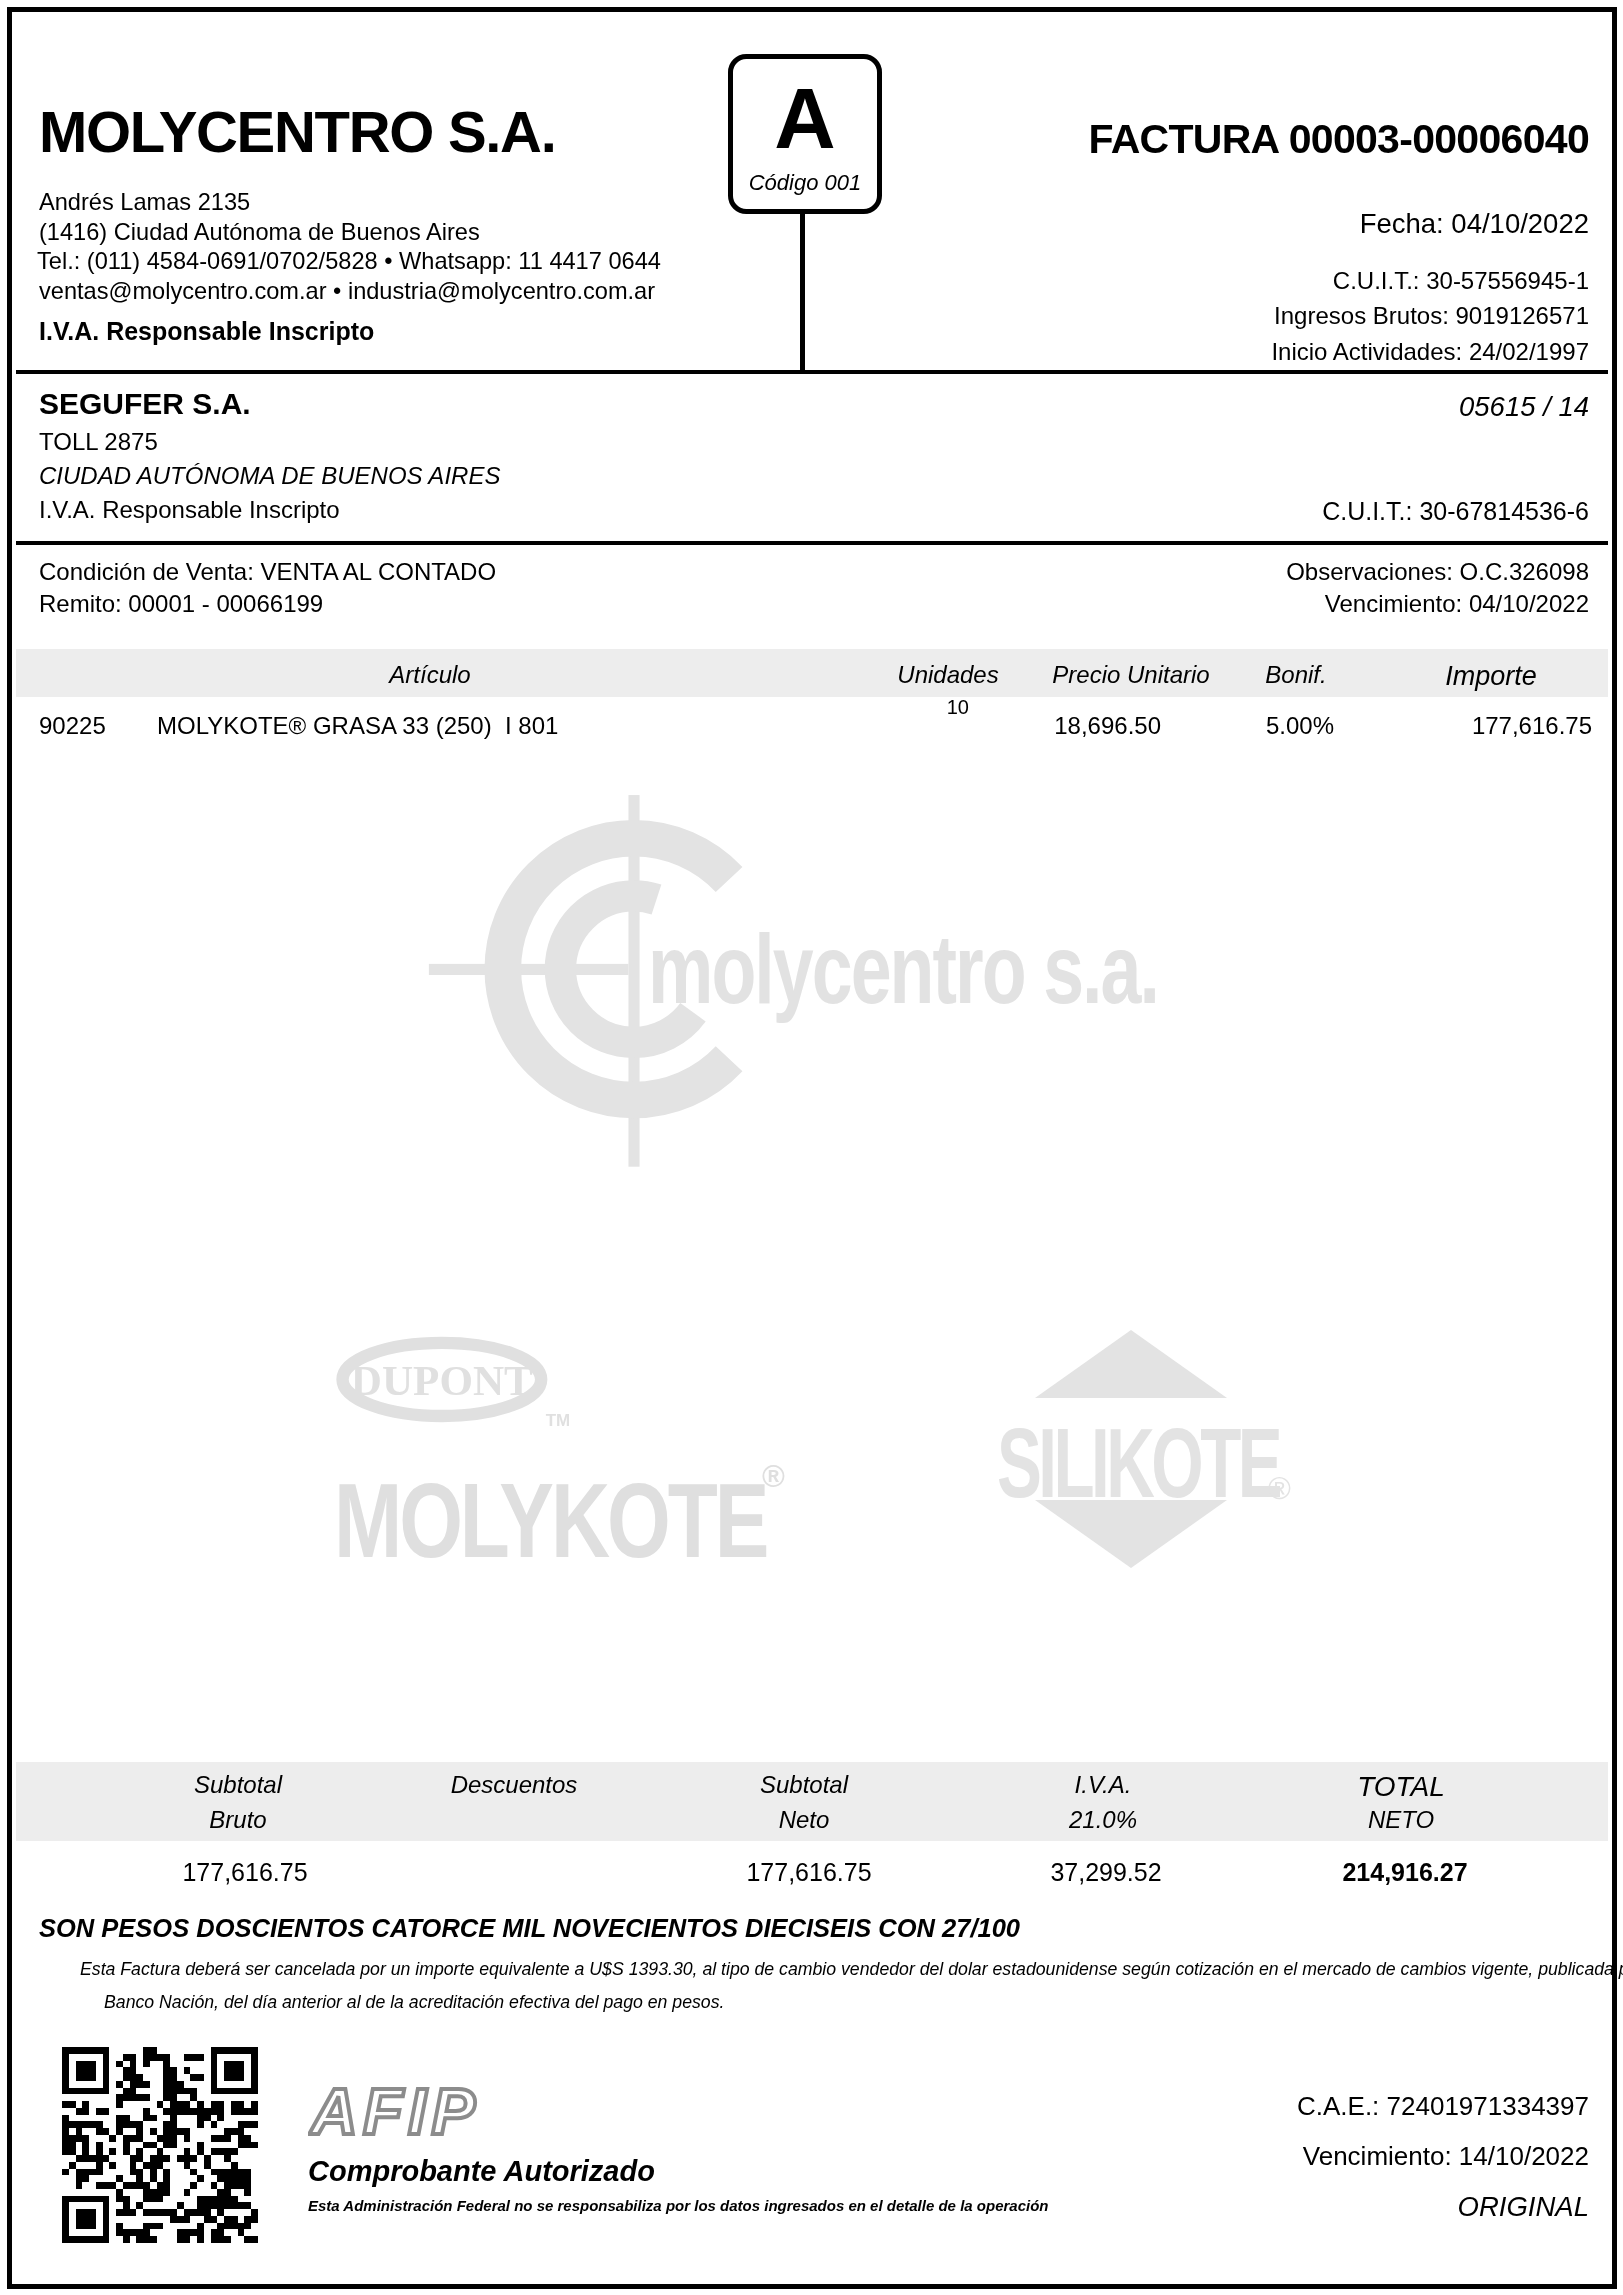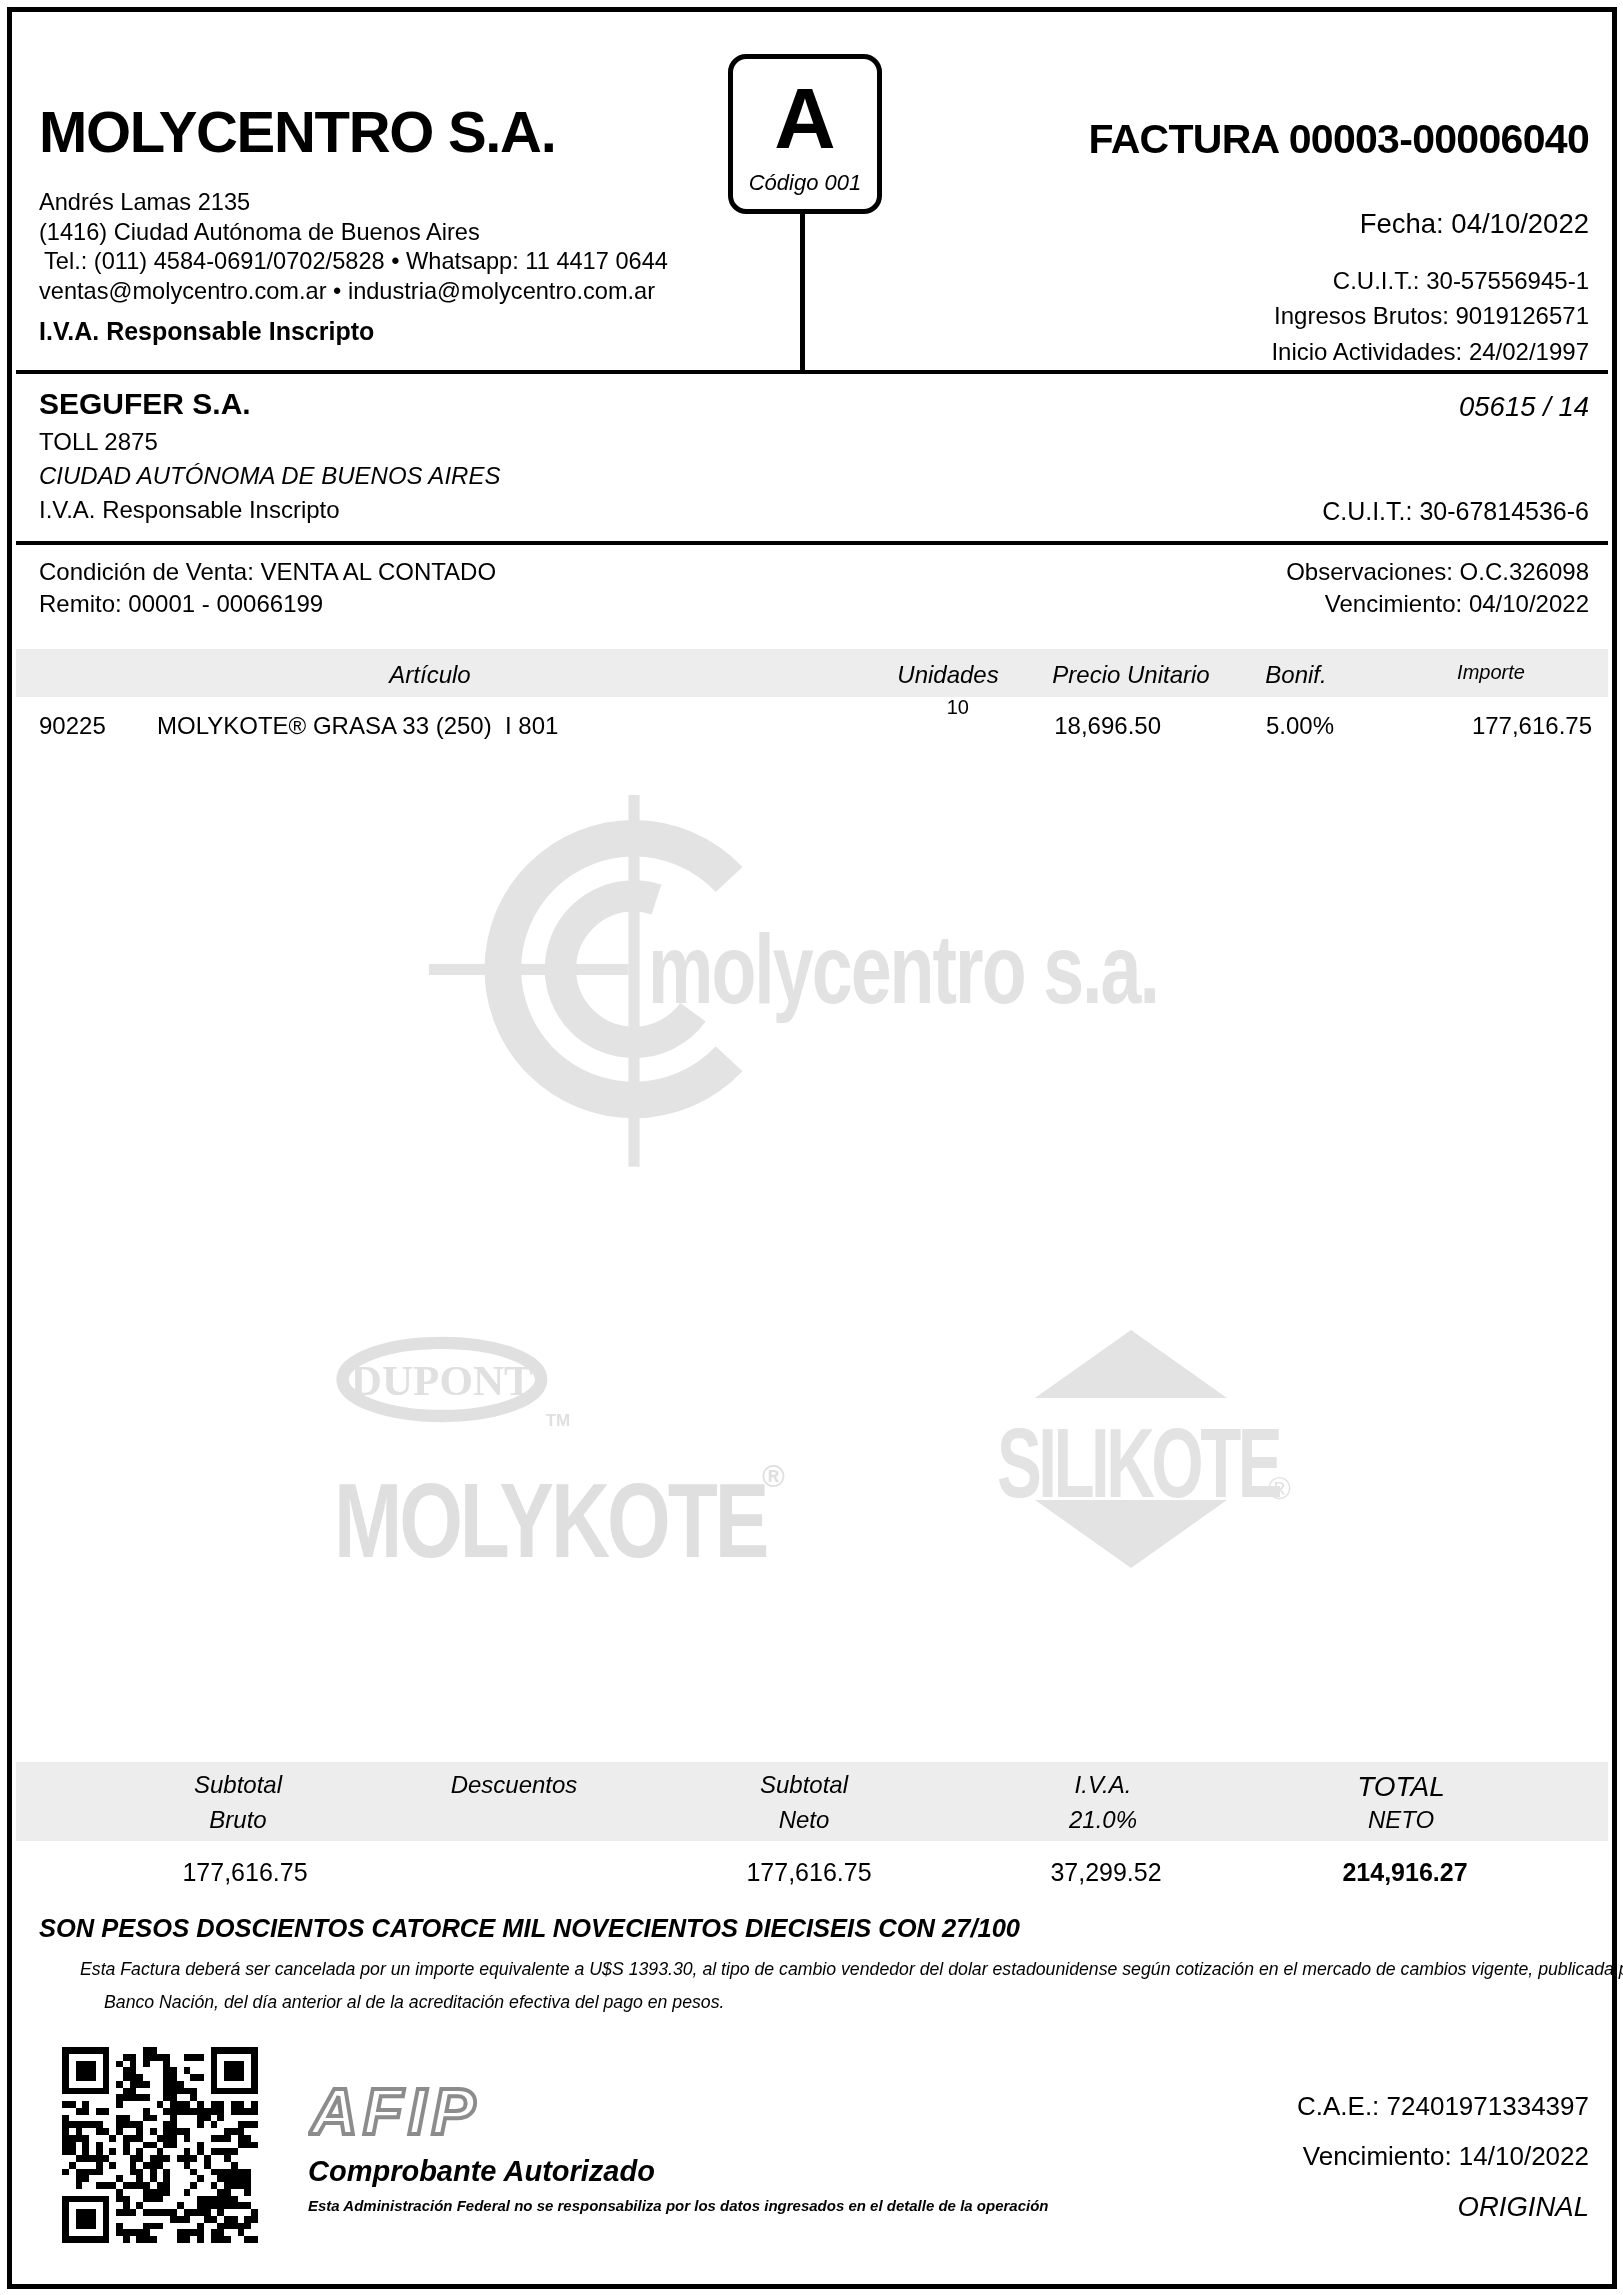--- a/index.html
+++ b/index.html
@@ -53,21 +53,21 @@
   <div>
     <div class="tri-up" style="left:1035px;top:1330px;"></div>
     <div class="abs wm b" style="left:997px;top:1406px;font-size:99px;letter-spacing:-5.2px;color:#e3e3e3;transform:scaleX(0.68);transform-origin:left top;">SILIKOTE</div>
     <div class="tri-dn" style="left:1035px;top:1500px;"></div>
     <div class="abs wm" style="left:1268px;top:1471px;font-size:31px;color:#e3e3e3;">®</div>
   </div>
 
   <div class="abs b" style="left:39px;top:98px;font-size:58px;letter-spacing:-1.3px;">MOLYCENTRO S.A.</div>
   <div class="abs addr" style="left:39px;top:188px;">Andrés Lamas 2135</div>
   <div class="abs addr" style="left:39px;top:218px;">(1416) Ciudad Autónoma de Buenos Aires</div>
-  <div class="abs addr" style="left:44px;top:247px;text-align:center;">Tel.: (011) 4584-0691/0702/5828 • Whatsapp: 11 4417 0644</div>
+  <div class="abs addr" style="left:37px;top:247px;text-align:center;">Tel.: (011) 4584-0691/0702/5828 • Whatsapp: 11 4417 0644</div>
   <div class="abs addr" style="left:39px;top:277px;">ventas@molycentro.com.ar • industria@molycentro.com.ar</div>
   <div class="abs b" style="left:39px;top:317px;font-size:25px;">I.V.A. Responsable Inscripto</div>
 
   <div class="letterbox">
     <div class="big">A</div>
     <div class="code">Código 001</div>
   </div>
   <div class="vline"></div>
 
   <div class="abs b r" style="right:34px;top:116px;font-size:41px;letter-spacing:-0.7px;">FACTURA 00003-00006040</div>
@@ -90,21 +90,21 @@
   <div class="abs" style="left:39px;top:558px;font-size:24px;">Condición de Venta: VENTA AL CONTADO</div>
   <div class="abs" style="left:39px;top:590px;font-size:24px;">Remito: 00001 - 00066199</div>
   <div class="abs r" style="right:34px;top:558px;font-size:24px;margin-left:20px;">Observaciones: O.C.326098</div>
   <div class="abs r" style="right:34px;top:590px;font-size:24px;">Vencimiento: 04/10/2022</div>
 
   <div class="band" style="top:649px;height:48px;"></div>
   <div class="abs i ctr" style="left:430px;top:661px;font-size:24px;">Artículo</div>
   <div class="abs i ctr" style="left:948px;top:661px;font-size:24px;">Unidades</div>
   <div class="abs i ctr" style="left:1131px;top:661px;font-size:24px;">Precio Unitario</div>
   <div class="abs i ctr" style="left:1296px;top:661px;font-size:24px;">Bonif.</div>
-  <div class="abs i ctr" style="left:1491px;top:661px;font-size:20px;text-align:center;">Importe</div>
+  <div class="abs i ctr" style="left:1491px;top:661px;font-size:27px;text-align:center;">Importe</div>
 
   <div>
     <div class="abs" style="left:39px;top:712px;font-size:24px;">90225</div>
     <div class="abs" style="left:157px;top:712px;font-size:24px;white-space:pre;">MOLYKOTE® GRASA 33 (250)  I 801</div>
     <div class="abs" style="right:654px;top:696px;font-size:20px;">10</div>
     <div class="abs" style="right:462px;top:712px;font-size:24px;">18,696.50</div>
     <div class="abs" style="right:289px;top:712px;font-size:24px;">5.00%</div>
     <div class="abs" style="right:31px;top:712px;font-size:24px;">177,616.75</div>
   </div>
 

